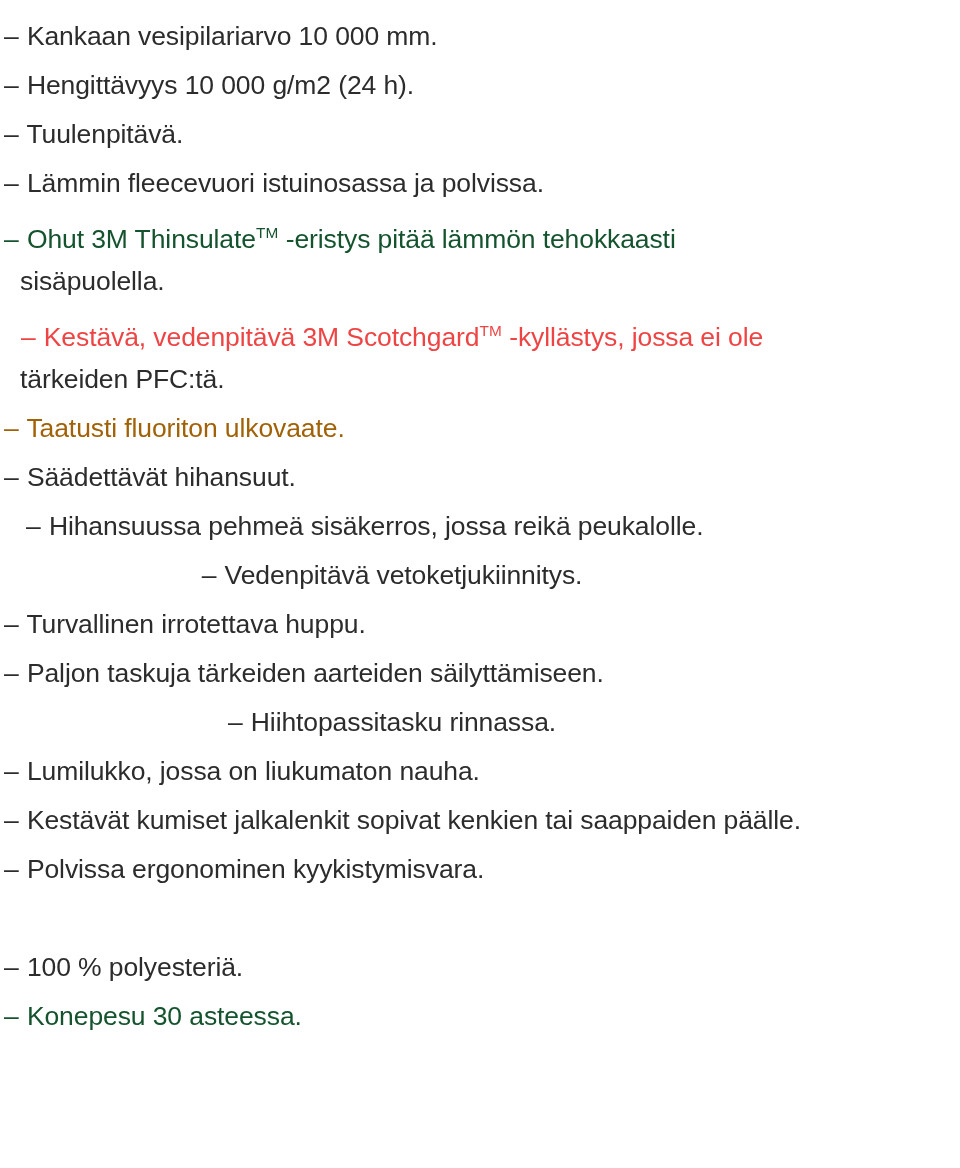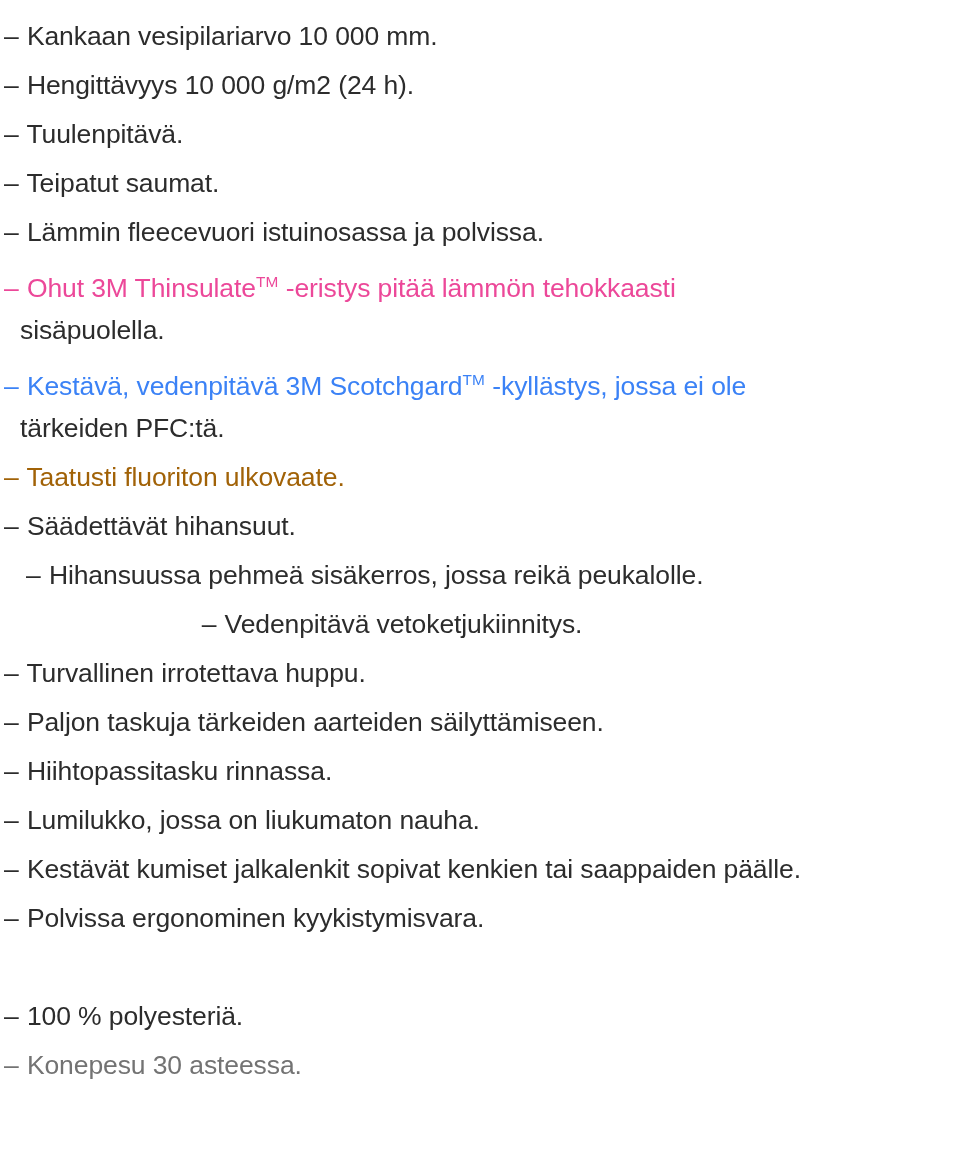--- a/index.html
+++ b/index.html
@@ -57,33 +57,32 @@
   }
 </style>
 </head>
 <body style="background: rgb(255, 255, 255);">
 
 <div class="spec-sheet">
   <ul class="spec-list">
       <li class="spec-line" style="color: rgb(44, 44, 44);"><span class="dash">–</span> <span>Kankaan vesipilariarvo 10 000 mm.</span></li>
       <li class="spec-line" style="color: rgb(44, 44, 44);"><span class="dash">–</span> <span>Hengittävyys 10 000 g/m2 (24 h).</span></li>
       <li class="spec-line" style="color: rgb(44, 44, 44);"><span class="dash">–</span> <span>Tuulenpitävä.</span></li>
-      <li class="spec-line" style="color: rgb(44, 44, 44);"><span class="dash">–</span> <span>Teipatut saumat.</span></li>
       <li class="spec-line" style="color: rgb(44, 44, 44);"><span class="dash">–</span> <span>Lämmin fleecevuori istuinosassa ja polvissa.</span></li>
-      <li class="spec-line" style="color: #ec4899;"><span class="dash">–</span> <span>Ohut 3M Thinsulate</span><sup class="tm">TM</sup><span> -eristys pitää lämmön tehokkaasti</span></li>
+      <li class="spec-line" style="color: #14532d;"><span class="dash">–</span> <span>Ohut 3M Thinsulate</span><sup class="tm">TM</sup><span> -eristys pitää lämmön tehokkaasti</span></li>
       <li class="spec-line continuation" style="color: rgb(44, 44, 44);"><span>sisäpuolella.</span></li>
-      <li class="spec-line" style="color: #3b82f6;"><span class="dash">–</span> <span>Kestävä, vedenpitävä 3M Scotchgard</span><sup class="tm">TM</sup><span> -kyllästys, jossa ei ole</span></li>
+      <li class="spec-line" style="color: #ef4444; text-align: center;"><span class="dash">–</span> <span>Kestävä, vedenpitävä 3M Scotchgard</span><sup class="tm">TM</sup><span> -kyllästys, jossa ei ole</span></li>
       <li class="spec-line continuation" style="color: rgb(44, 44, 44);"><span>tärkeiden PFC:tä.</span></li>
       <li class="spec-line" style="color: #a16207;"><span class="dash">–</span> <span>Taatusti fluoriton ulkovaate.</span></li>
       <li class="spec-line" style="color: rgb(44, 44, 44);"><span class="dash">–</span> <span>Säädettävät hihansuut.</span></li>
       <li class="spec-line" style="color: rgb(44, 44, 44); margin-left: 22px;"><span class="dash">–</span> <span>Hihansuussa pehmeä sisäkerros, jossa reikä peukalolle.</span></li>
       <li class="spec-line" style="color: rgb(44, 44, 44); text-align: center;"><span class="dash">–</span> <span>Vedenpitävä vetoketjukiinnitys.</span></li>
       <li class="spec-line" style="color: rgb(44, 44, 44);"><span class="dash">–</span> <span>Turvallinen irrotettava huppu.</span></li>
       <li class="spec-line" style="color: rgb(44, 44, 44);"><span class="dash">–</span> <span>Paljon taskuja tärkeiden aarteiden säilyttämiseen.</span></li>
-      <li class="spec-line" style="color: rgb(44, 44, 44);"><span class="dash">–</span> <span>Hiihtopassitasku rinnassa.</span></li>
+      <li class="spec-line" style="color: rgb(44, 44, 44); text-align: center;"><span class="dash">–</span> <span>Hiihtopassitasku rinnassa.</span></li>
       <li class="spec-line" style="color: rgb(44, 44, 44);"><span class="dash">–</span> <span>Lumilukko, jossa on liukumaton nauha.</span></li>
       <li class="spec-line" style="color: rgb(44, 44, 44);"><span class="dash">–</span> <span>Kestävät kumiset jalkalenkit sopivat kenkien tai saappaiden päälle.</span></li>
       <li class="spec-line" style="color: rgb(44, 44, 44);"><span class="dash">–</span> <span>Polvissa ergonominen kyykistymisvara.</span></li>
       <li class="spec-line spacer" style="color: rgb(44, 44, 44);">&nbsp;</li>
       <li class="spec-line" style="color: rgb(44, 44, 44);"><span class="dash">–</span> <span>100 % polyesteriä.</span></li>
-      <li class="spec-line" style="color: #737373;"><span class="dash">–</span> <span>Konepesu 30 asteessa.</span></li>
+      <li class="spec-line" style="color: #14532d;"><span class="dash">–</span> <span>Konepesu 30 asteessa.</span></li>
     </ul>
 </div>
 
 </body></html>

